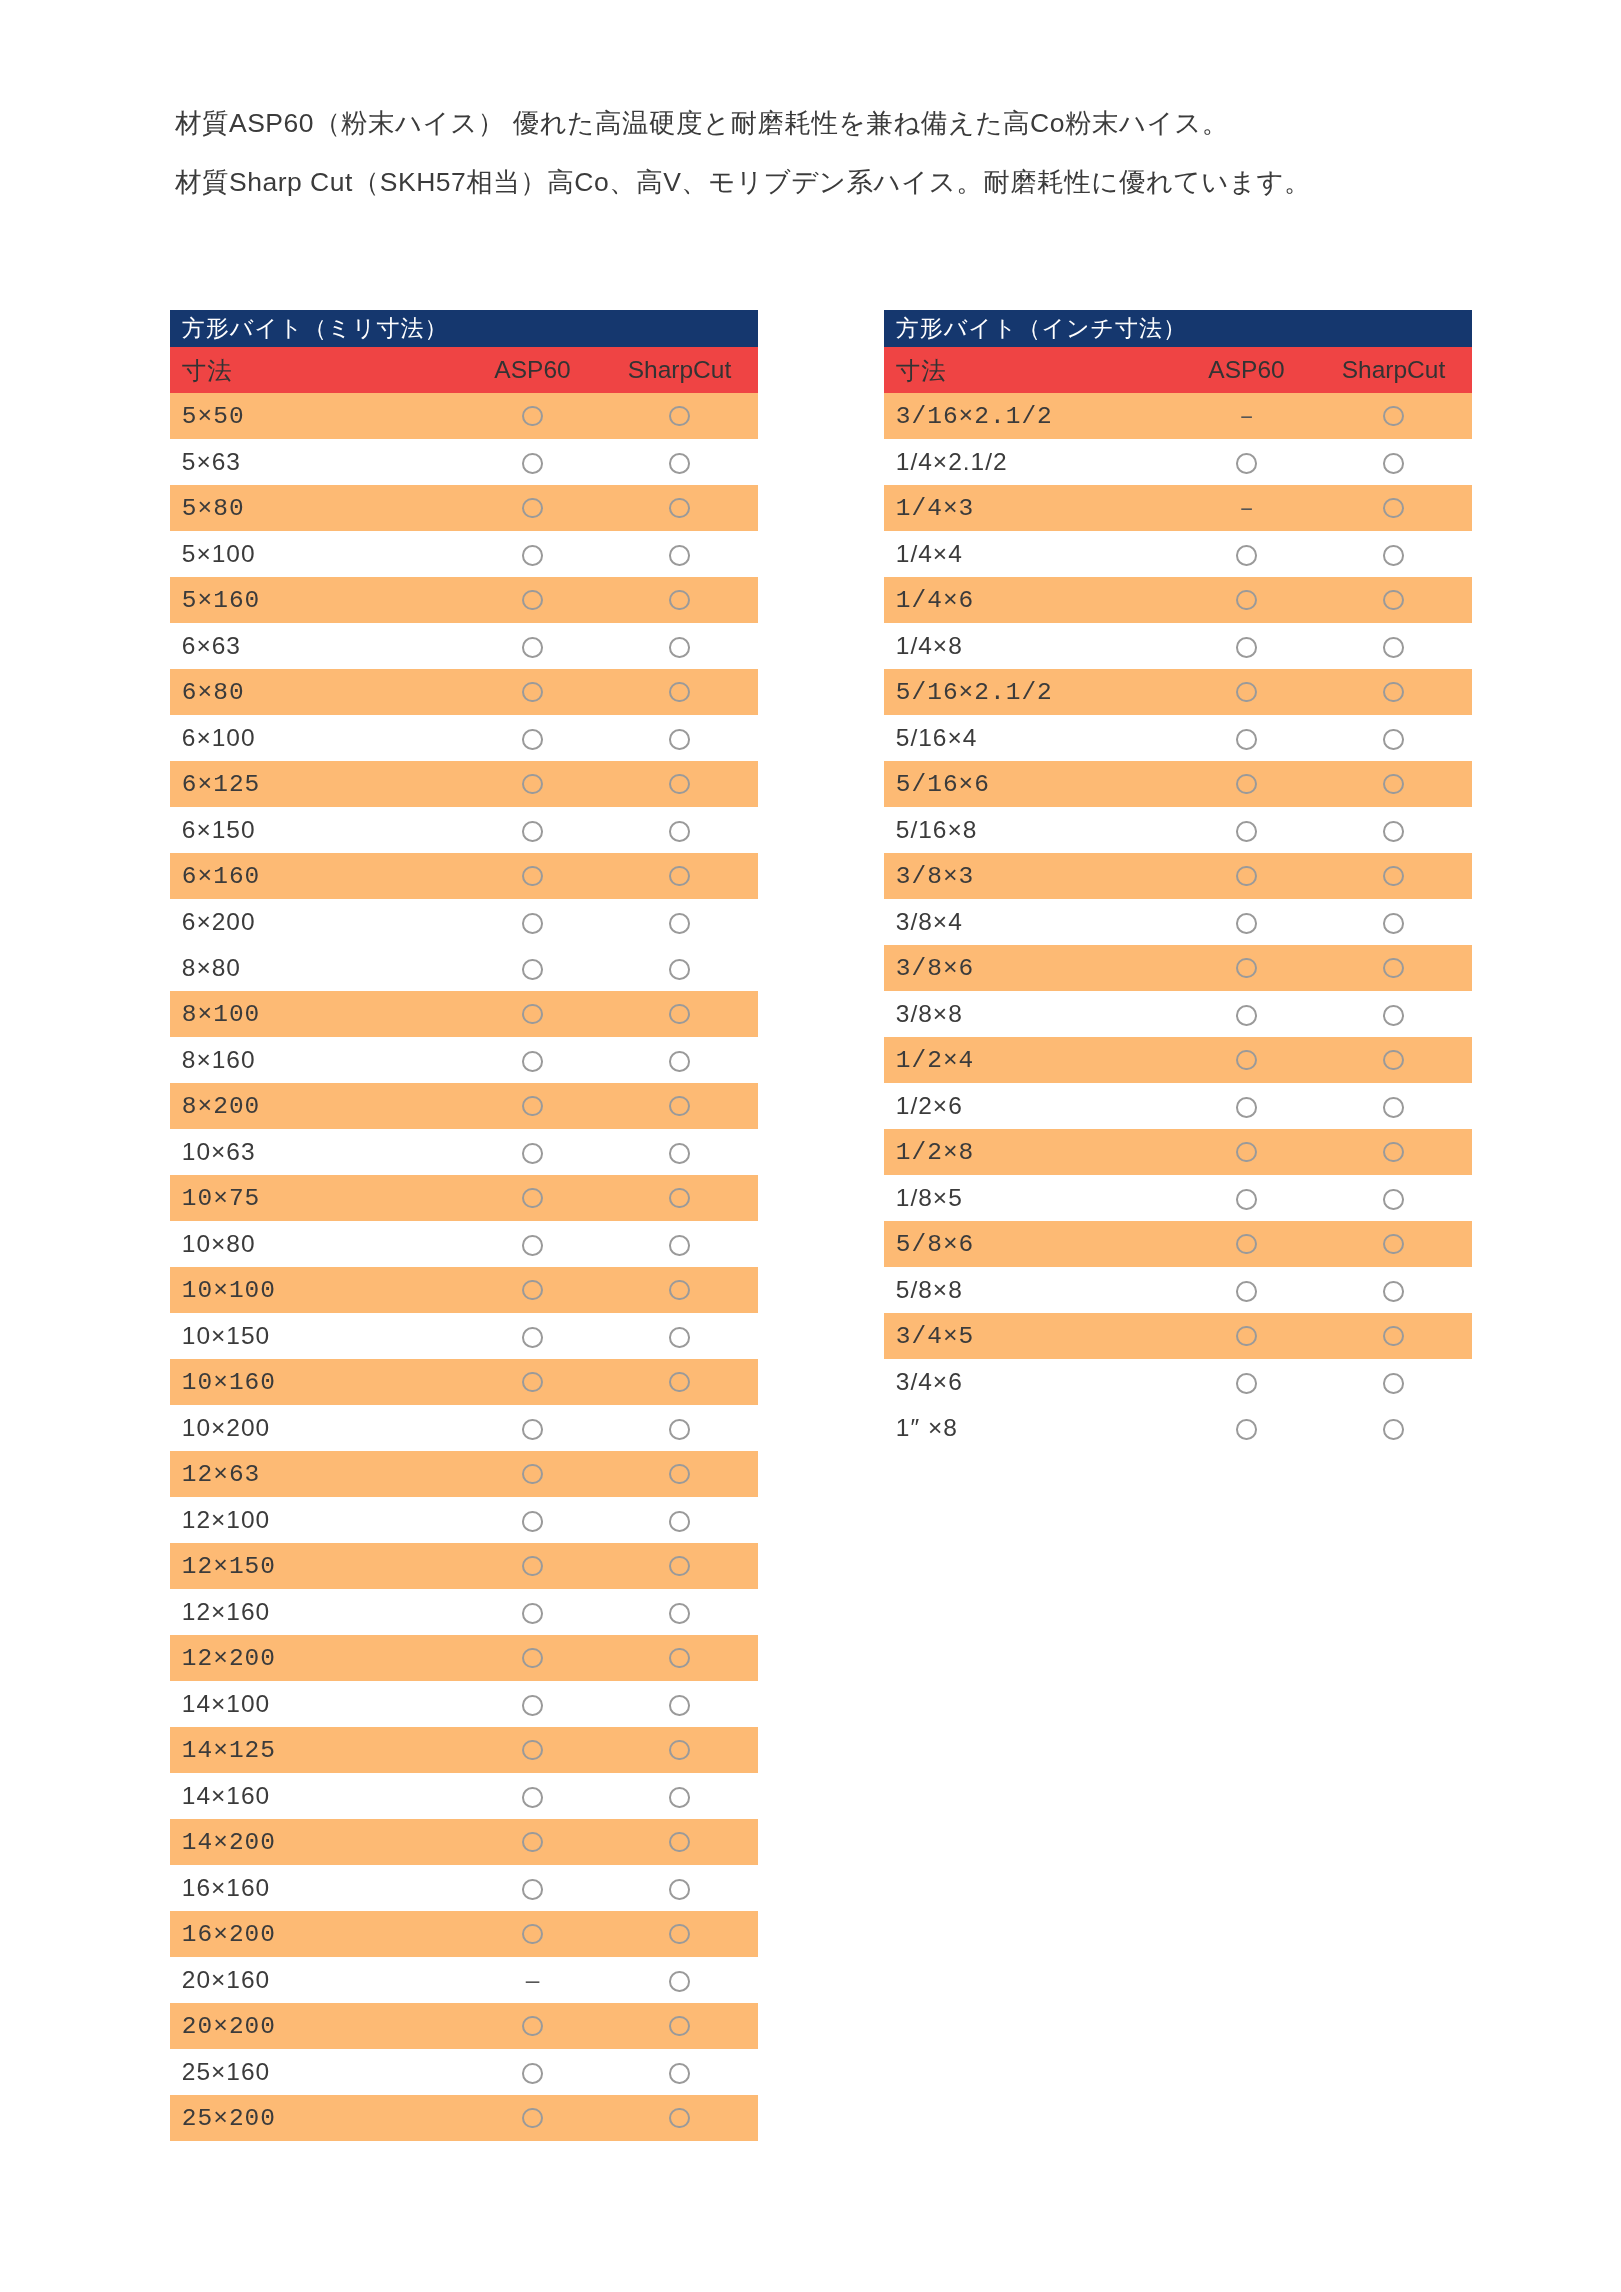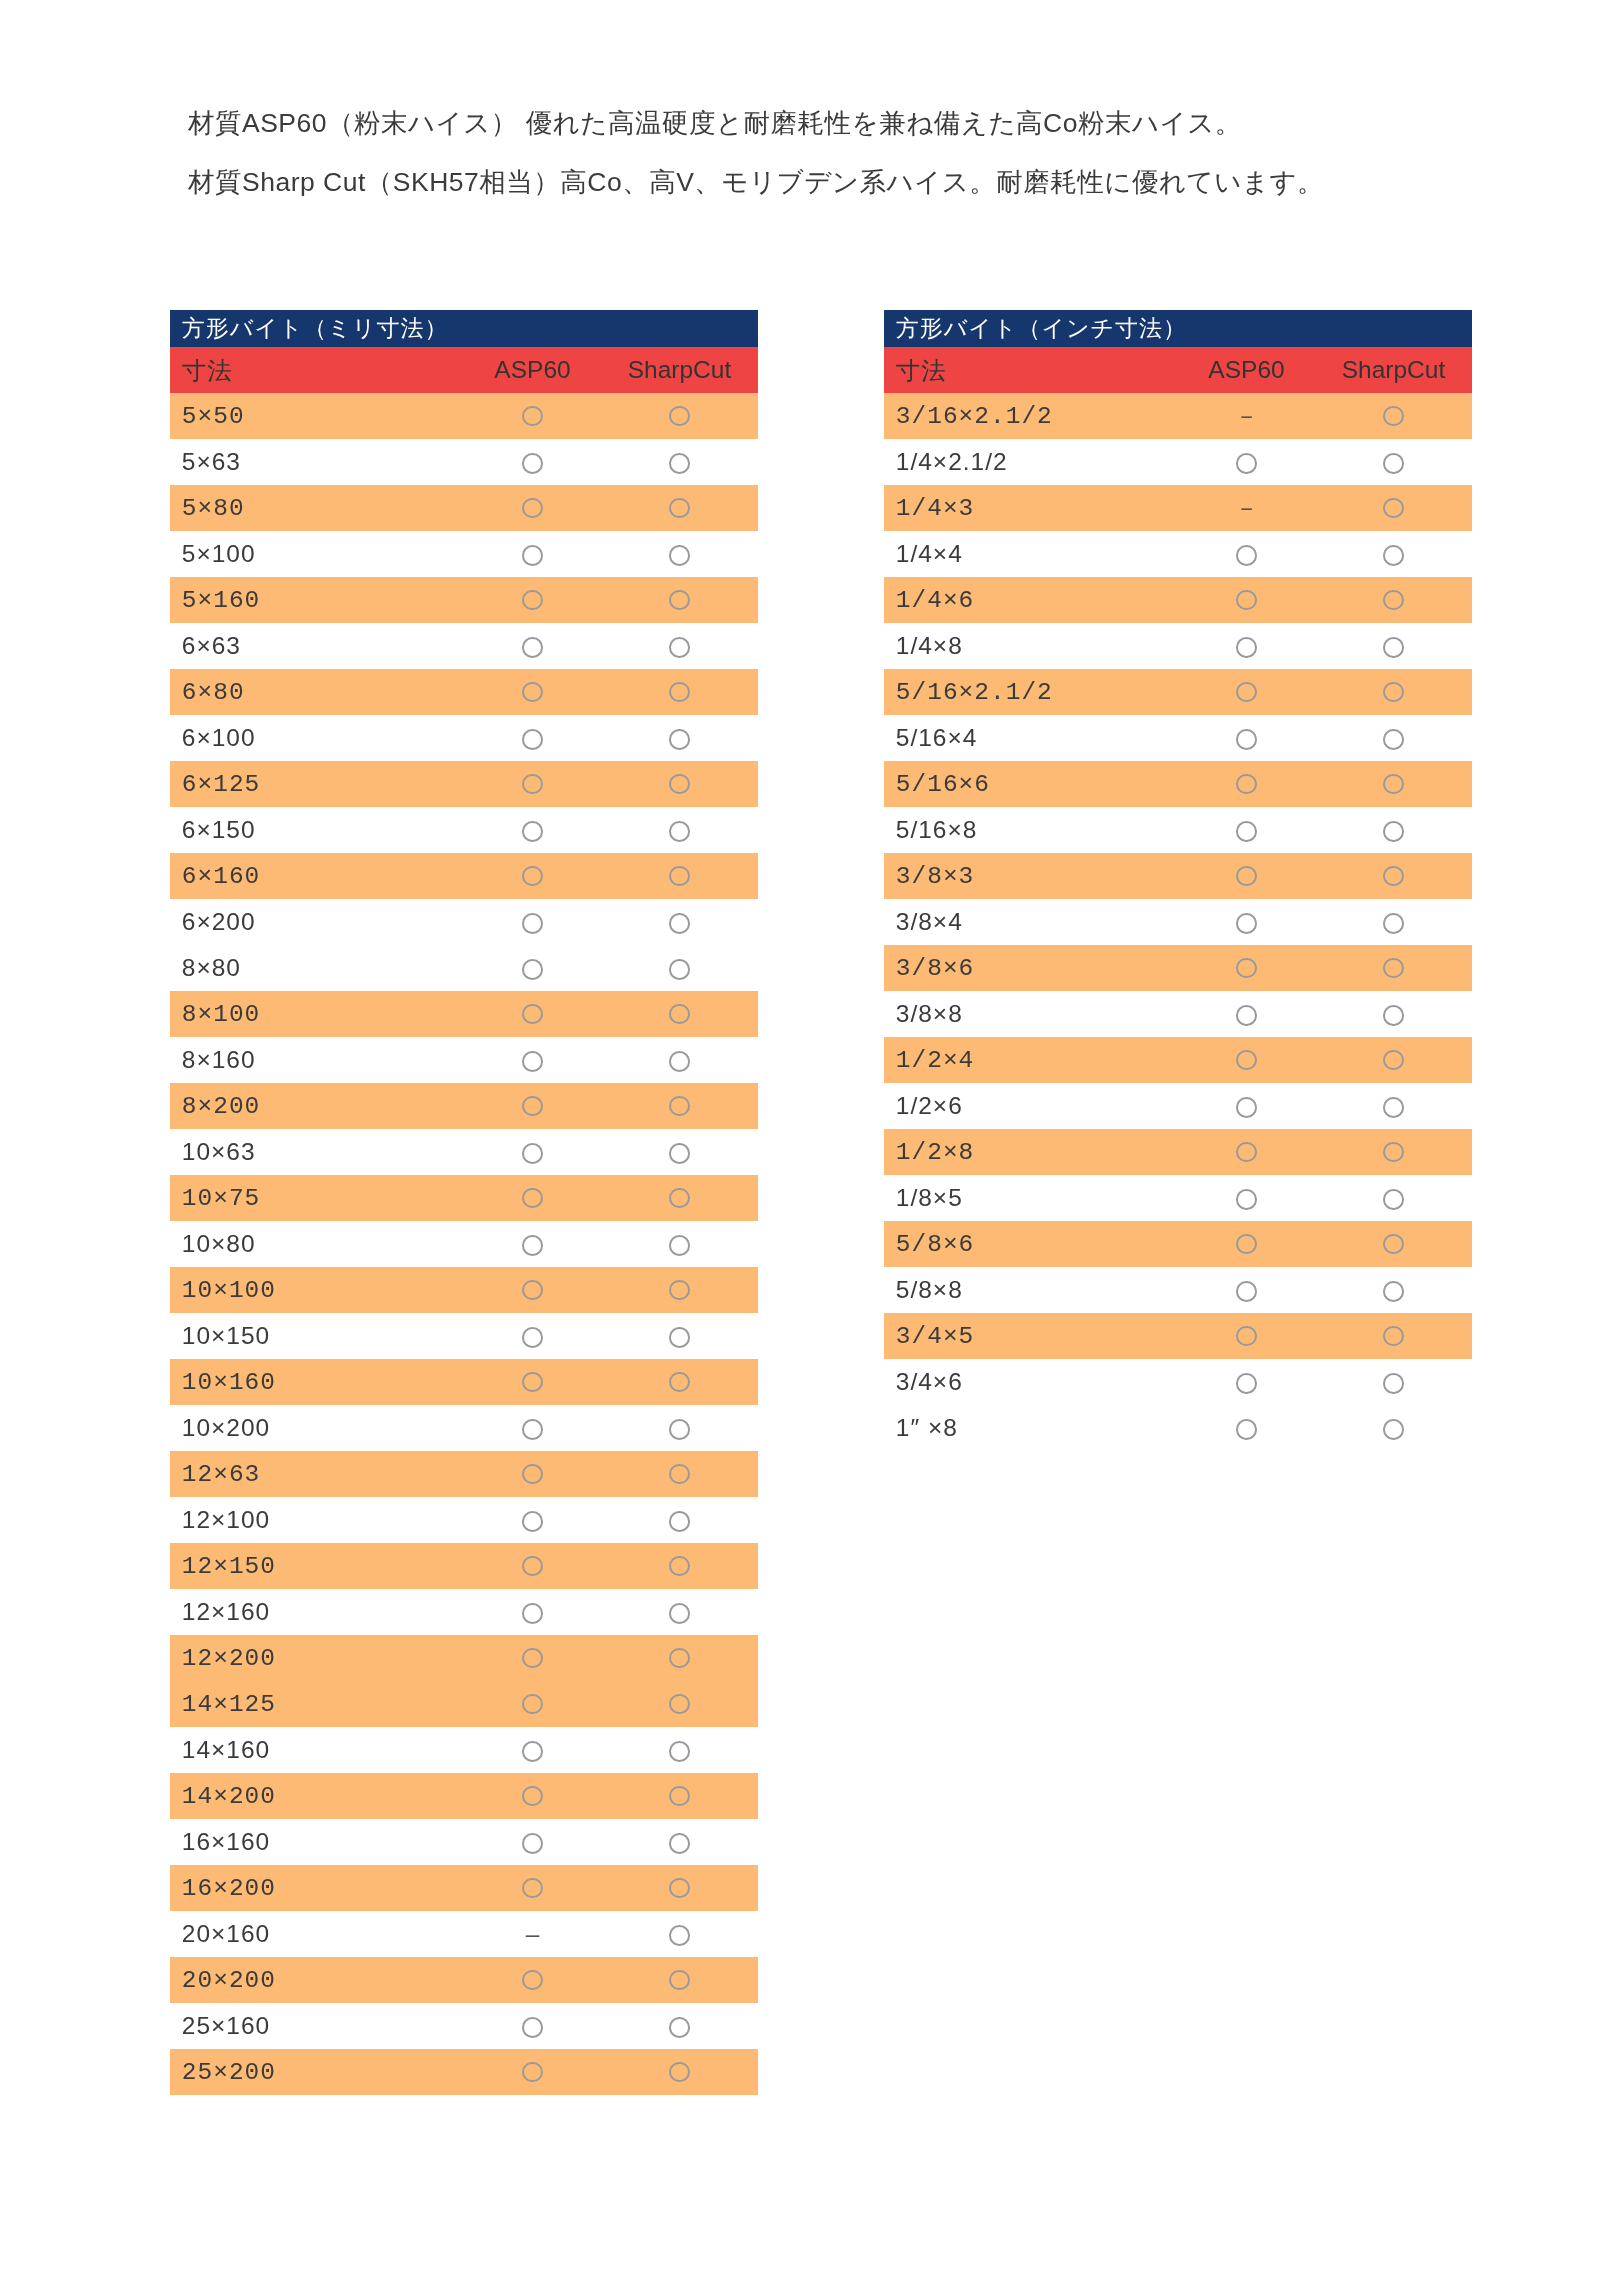--- a/index.html
+++ b/index.html
@@ -9,21 +9,21 @@
   }
   body {
     width: 1621px;
     height: 2293px;
     position: relative;
     font-family: "Liberation Sans", "DejaVu Sans", sans-serif;
     color: #3b3b3b;
   }
   .intro {
     position: absolute;
-    left: 188px;
+    left: 175px;
     top: 94px;
   }
   .intro p {
     margin: 0;
     font-size: 26.5px;
     line-height: 59px;
     color: #3b3b3b;
     letter-spacing: 0.5px;
   }
   .table-block {
@@ -233,20 +233,25 @@
       <div class="tbl-row">
         <div class="col-size">12×160</div>
         <div class="col-a"><span class="circle"></span></div>
         <div class="col-s"><span class="circle"></span></div>
       </div>
       <div class="tbl-row stripe">
         <div class="col-size">12×200</div>
         <div class="col-a"><span class="circle"></span></div>
         <div class="col-s"><span class="circle"></span></div>
       </div>
+      <div class="tbl-row">
+        <div class="col-size">14×100</div>
+        <div class="col-a"><span class="circle"></span></div>
+        <div class="col-s"><span class="circle"></span></div>
+      </div>
       <div class="tbl-row stripe">
         <div class="col-size">14×125</div>
         <div class="col-a"><span class="circle"></span></div>
         <div class="col-s"><span class="circle"></span></div>
       </div>
       <div class="tbl-row">
         <div class="col-size">14×160</div>
         <div class="col-a"><span class="circle"></span></div>
         <div class="col-s"><span class="circle"></span></div>
       </div>

